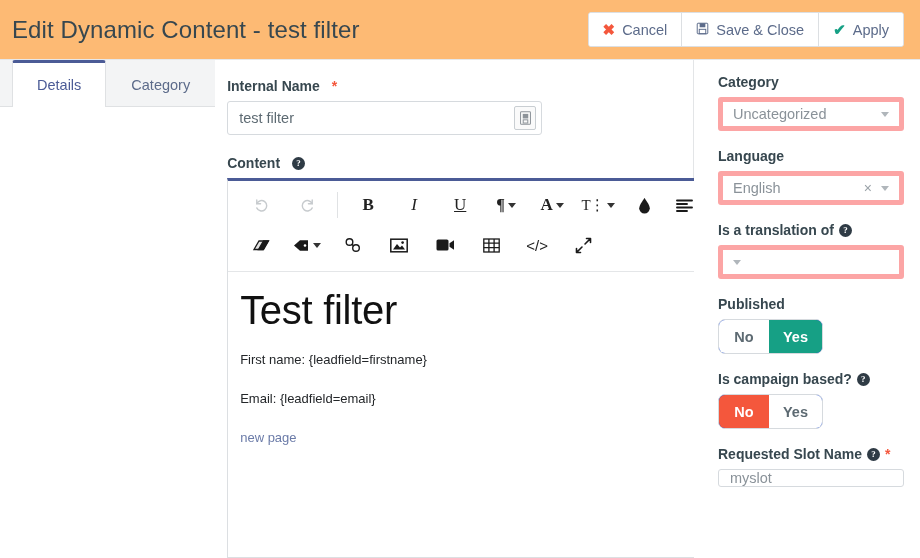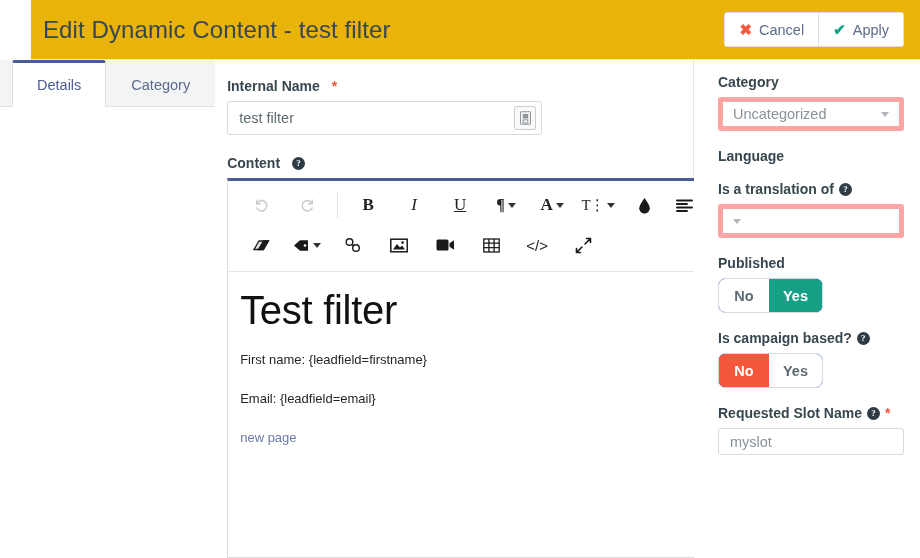--- a/index.html
+++ b/index.html
@@ -21,23 +21,22 @@
   }
 
   
   .header {
     height: 60px;
     flex: 0 0 60px;
     display: flex;
     align-items: center;
     justify-content: space-between;
     padding: 0 16px 0 12px;
-    background: #eab308;
+    background: #fdba74;
     border-bottom: 1px solid #e6e8ea;
-    margin-left: 31px;
   }
   .page-title {
     font-size: 24px;
     font-weight: 400;
     color: #37474f;
     letter-spacing: .1px;
     white-space: nowrap;
   }
   .btn-group {
     display: flex;
@@ -323,21 +322,21 @@
     font-size: 14.5px;
     font-weight: bold;
     color: #5d6a72;
     cursor: pointer;
     background: #fff;
   }
   .toggle .opt.on-green { background: #16a085; color: #fff; }
   .toggle .opt.on-red { background: #f4573c; color: #fff; }
   .slot-input {
     width: 186px;
-    height: 27px;
+    height: 18px;
     border: 1px solid #d6dade;
     border-radius: 3px;
     padding: 0 11px;
     font-size: 14.5px;
     color: #8a9299;
     background: #fff;
     font-family: "Liberation Sans", sans-serif;
     outline: none;
   }
 </style>
@@ -345,20 +344,30 @@
 <body>
 
 <div class="app">
 
   <div class="header">
     <div class="page-title">Edit Dynamic Content - test filter</div>
     <div class="btn-group">
       <button class="btn">
         <span class="ic ic-x">✖</span>
         <span>Cancel</span>
+      </button>
+      <button class="btn">
+        <span class="ic ic-save">
+          <svg width="13" height="13" viewBox="0 0 16 16" fill="none" stroke="#5c6b8a" stroke-width="1.2">
+            <rect x="1.5" y="1.5" width="13" height="13" rx="1"></rect>
+            <rect x="4.5" y="1.5" width="7" height="5" fill="#5c6b8a" stroke="none"></rect>
+            <rect x="4" y="9" width="8" height="5.5"></rect>
+          </svg>
+        </span>
+        <span>Save &amp; Close</span>
       </button>
       <button class="btn">
         <span class="ic ic-check">✔</span>
         <span>Apply</span>
       </button>
     </div>
   </div>
 
   <div class="body">
 
@@ -532,20 +541,25 @@
       <div class="s-group">
         <div class="s-label">Category</div>
         <div class="select">
           <span class="val">Uncategorized</span>
           <i class="sel-arrow"></i>
         </div>
       </div>
 
       <div class="s-group">
         <div class="s-label">Language</div>
+        <div class="select">
+          <span class="val">English</span>
+          <span class="sel-clear">×</span>
+          <i class="sel-arrow"></i>
+        </div>
       </div>
 
       <div class="s-group">
         <div class="s-label">
           <span>Is a translation of</span>
           <span class="helpdot">?</span>
         </div>
         <div class="select">
           <i class="sel-arrow"></i>
         </div>

